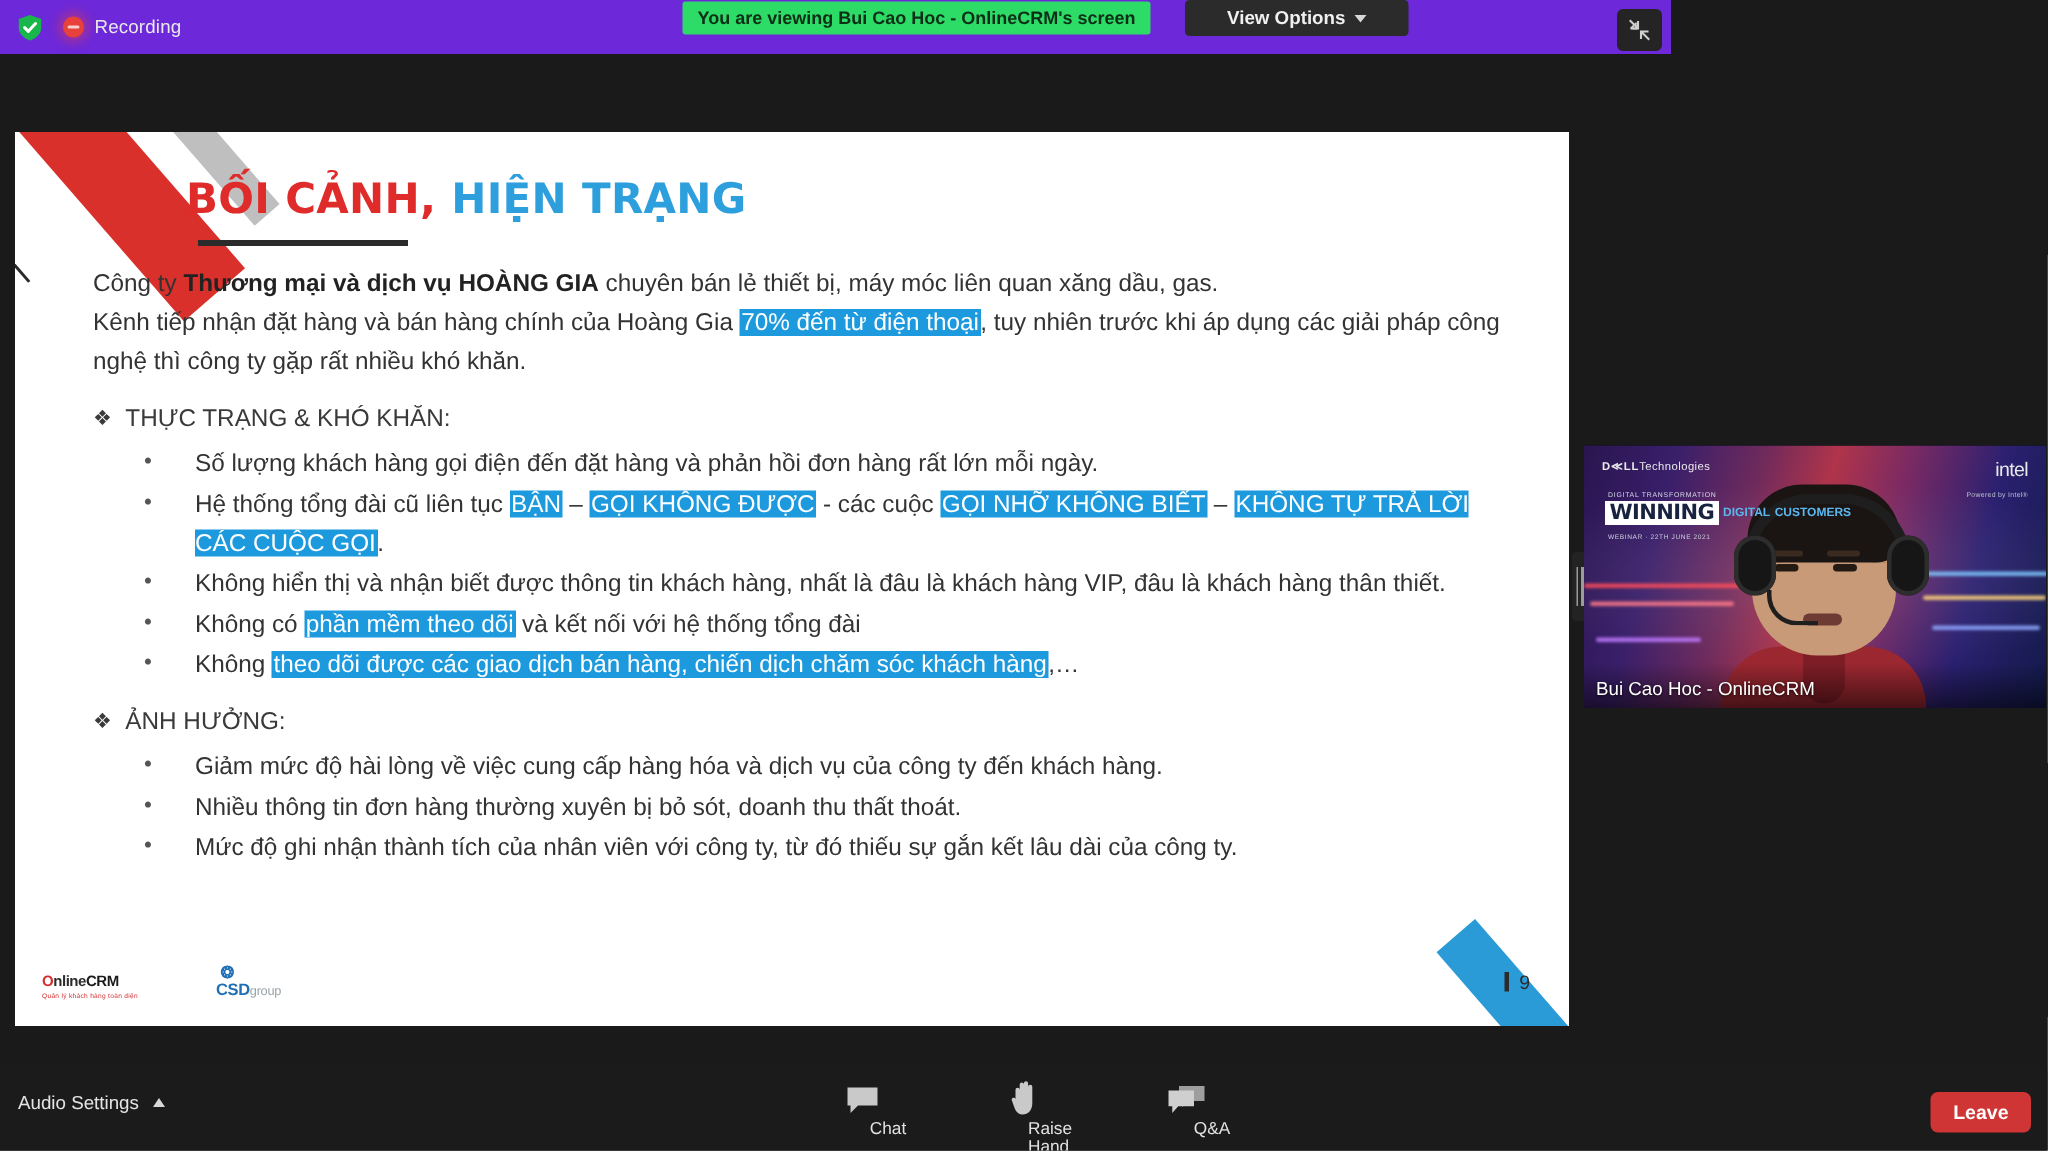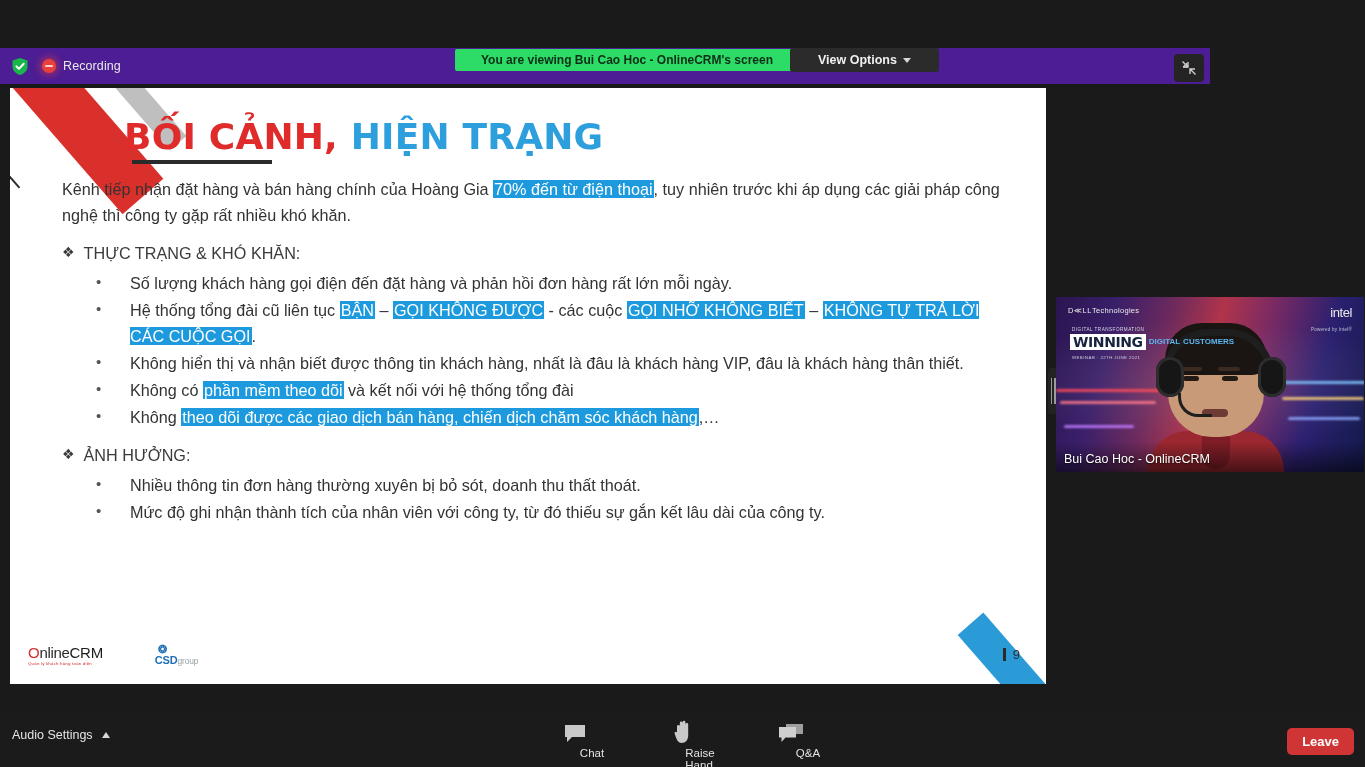--- a/index.html
+++ b/index.html
@@ -6,23 +6,22 @@
   html, body {
     width: 1365px; height: 767px;
     background: #1a1a1a;
     font-family: "Liberation Sans", sans-serif;
     overflow: hidden;
   }
   #root { position: relative; width: 1365px; height: 767px; background: #1a1a1a; }
 
   
   .topbar {
-    position: absolute; left: 0; top: 0; width: 1210px; height: 36px;
-    background: #4c1d95;
-    margin-top: 48px;
+    position: absolute; left: 0; top: 0; width: 1114px; height: 36px;
+    background: #6d28d9;
   }
   .shield-wrap {
     position: absolute; left: 8px; top: 6px; width: 24px; height: 24px;
     display: flex; align-items: center; justify-content: center;
     border-radius: 4px;
   }
   .rec-wrap {
     position: absolute; left: 42px; top: 6px; height: 24px;
     display: flex; align-items: center; gap: 7px;
   }
@@ -35,21 +34,21 @@
   .rec-dot::after{
     content:""; position:absolute; left:3px; top:6px; width:8px; height:2px;
     background:#f7d0cf; border-radius:1px;
   }
   .rec-label { color: #e9e9e9; font-size: 12.5px; letter-spacing: .1px; }
 
   .viewing-banner {
     position: absolute; left: 455px; top: 1px; height: 22px;
     background: #2ddc67; color: #0d2e17;
     font-size: 12px; font-weight: bold;
-    display: flex; align-items: center; padding: 0 26px;
+    display: flex; align-items: center; padding: 0 10px;
     white-space: nowrap;
     border-radius: 2px;
   }
   .view-options {
     position: absolute; left: 790px; top: 0px; height: 24px;
     background: #2b2b2b; color: #f0f0f0;
     font-size: 12.5px; font-weight: bold;
     display: flex; align-items: center; gap: 6px;
     padding: 0 28px; border-radius: 3px; cursor: pointer;
   }
@@ -83,21 +82,21 @@
     transform: rotate(-41deg); transform-origin: top left;
   }
   .deco-blue {
     position: absolute; right: -62px; bottom: -72px;
     width: 34px; height: 190px; background: #2b9bd8;
     transform: rotate(-41deg); transform-origin: bottom right;
   }
 
   .slide-title {
     position: absolute; left: 114px; top: 28px;
-    font-size: 36px; font-weight: bold; letter-spacing: .2px;
+    font-size: 28px; font-weight: bold; letter-spacing: .2px;
     font-family: "DejaVu Sans", sans-serif;
   }
   .t-red { color: #e02b2b; }
   .t-blue { color: #2e9fdd; }
   .title-rule {
     position: absolute; left: 122px; top: 72px; width: 140px; height: 3.5px; background: #2b2b2b;
   }
 
   .body {
     position: absolute; left: 52px; top: 88px; width: 945px;
@@ -110,21 +109,21 @@
   }
   .b-head .dia { color: #3a3a3a; font-size: 14px; line-height: 24px; }
   .bullets { margin-top: 4px; padding-left: 34px; }
   .bi { position: relative; padding-left: 34px; margin-top: 1px; }
   .bi::before {
     content: "•"; position: absolute; left: 0; top: -1px; color: #555; font-size: 15px;
   }
 
   .logos { position: absolute; left: 18px; bottom: 18px; display: flex; align-items: flex-end; gap: 24px; }
   .logo-ocrm { line-height: 1; }
-  .logo-ocrm .l1 { font-size: 15px; font-weight: normal; color: #2b2b2b; letter-spacing: -.3px; }
+  .logo-ocrm .l1 { font-size: 10px; font-weight: bold; color: #2b2b2b; letter-spacing: -.3px; }
   .logo-ocrm .l1 .o { color: #d32f2f; }
   .logo-ocrm .l1 .crm { color: #1b1b1b; }
   .logo-ocrm .l2 { font-size: 4.4px; color: #d32f2f; letter-spacing: .2px; margin-top: 2px; }
   .logo-csd { line-height: 1; text-align: center; }
   .logo-csd .mark { font-size: 11px; color: #1f6fb5; font-weight: bold; }
   .logo-csd .nm { font-size: 11px; color: #1f6fb5; font-weight: bold; letter-spacing: -.2px; margin-left: 28px; }
   .logo-csd .nm .g { color: #9aa3a8; font-weight: normal; font-size: 8.5px; }
 
   .pagenum { position: absolute; right: 26px; bottom: 22px; display: flex; align-items: center; gap: 7px; color: #2b2b2b; font-size: 13px; }
   .pagebar { width: 3px; height: 13px; background: #2b2b2b; display: inline-block; }
@@ -187,21 +186,21 @@
     border-bottom: 3px solid #1e1e1e; border-left: 3px solid #1e1e1e;
     border-radius: 0 0 0 20px;
   }
   .v-brow-l, .v-brow-r { position:absolute; top:44px; width:22px; height:4px; background:#3a2a20; border-radius:2px;}
   .v-brow-l{ left: 28px; } .v-brow-r{ left: 66px; }
   .v-eye-l, .v-eye-r { position:absolute; top:53px; width:16px; height:5px; background:#241a14; border-radius:3px;}
   .v-eye-l{ left: 31px; } .v-eye-r{ left: 70px; }
   .v-mouth { position:absolute; left: 50px; top: 86px; width: 26px; height: 8px; background:#6d3a34; border-radius: 4px;}
 
   .dell { position: absolute; left: 12px; top: 9px; color: #e9e9e9; font-size: 7.5px; letter-spacing: .3px; }
-  .dell b { font-weight: normal; letter-spacing: .6px; }
+  .dell b { font-weight: bold; letter-spacing: .6px; }
   .intel {
     position: absolute; right: 12px; top: 8px; color: #eaeaea;
     font-size: 13px; letter-spacing: -.4px; font-weight: 500;
   }
   .intel-sub { position:absolute; right: 12px; top: 30px; color: #b9c2cf; font-size: 4.6px; letter-spacing:.2px;}
   .winn-tag { position: absolute; left: 16px; top: 30px; color: #d7dbe6; font-size: 4.6px; letter-spacing: .5px; }
   .winn-row { position: absolute; left: 14px; top: 37px; display: flex; align-items: center; }
   .winn-w { background: #ffffff; color: #18233f; font-size: 14px; font-weight: bold; padding: 0 3px; letter-spacing: -.4px; font-family:"DejaVu Sans",sans-serif;}
   .winn-d { color: #5ab7f0; font-size: 8px; font-weight: bold; line-height: 8px; margin-left: 3px; }
   .winn-date { position: absolute; left: 16px; top: 58px; color: #c9cfdd; font-size: 4.4px; letter-spacing: .4px; }
@@ -275,20 +274,23 @@
     <div class="deco-blue"></div>
 
     <div class="slide-title">
       <span class="t-red">BỐI CẢNH,</span>
       <span class="t-blue">HIỆN TRẠNG</span>
     </div>
     <div class="title-rule"></div>
 
     <div class="body">
 
+      <div class="para">
+        <span>Công ty </span><span style="font-weight:600;color:#222">Thương mại và dịch vụ HOÀNG GIA</span><span> chuyên bán lẻ thiết bị, máy móc liên quan xăng dầu, gas.</span>
+      </div>
 
       <div class="para">
         <span>Kênh tiếp nhận đặt hàng và bán hàng chính của Hoàng Gia </span><span class="hl">70% đến từ điện thoại</span><span>, tuy nhiên trước khi áp dụng các giải pháp công nghệ thì công ty gặp rất nhiều khó khăn.</span>
       </div>
 
       <div class="b-head">
         <span class="dia">❖</span>
         <span>THỰC TRẠNG &amp; KHÓ KHĂN:</span>
       </div>
 
@@ -309,20 +311,23 @@
           <span>Không </span><span class="hl">theo dõi được các giao dịch bán hàng, chiến dịch chăm sóc khách hàng</span><span>,…</span>
         </div>
       </div>
 
       <div class="b-head">
         <span class="dia">❖</span>
         <span>ẢNH HƯỞNG:</span>
       </div>
 
       <div class="bullets">
+        <div class="bi">
+          <span>Giảm mức độ hài lòng về việc cung cấp hàng hóa và dịch vụ của công ty đến khách hàng.</span>
+        </div>
         <div class="bi">
           <span>Nhiều thông tin đơn hàng thường xuyên bị bỏ sót, doanh thu thất thoát.</span>
         </div>
         <div class="bi">
           <span>Mức độ ghi nhận thành tích của nhân viên với công ty, từ đó thiếu sự gắn kết lâu dài của công ty.</span>
         </div>
       </div>
     </div>
 
     <div class="logos">

